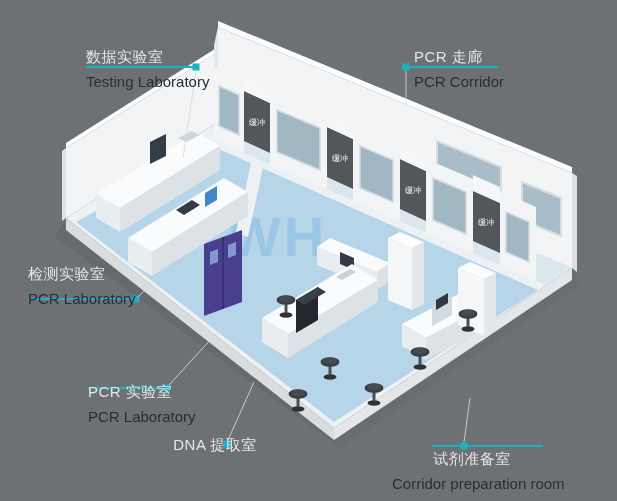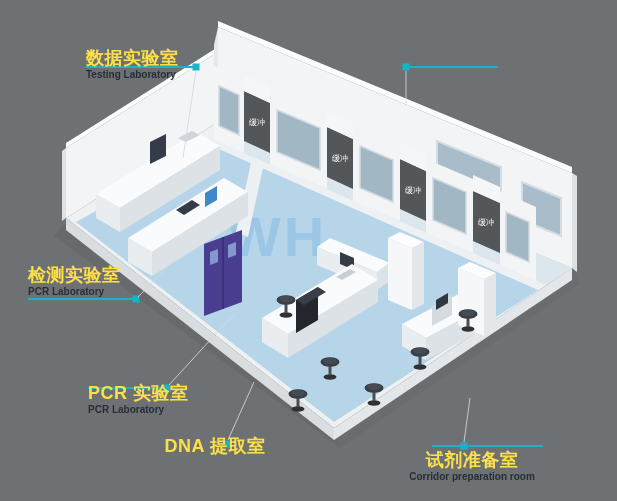--- a/index.html
+++ b/index.html
@@ -4,25 +4,25 @@
 <style>
   html,body{margin:0;padding:0;background:#555;}
   .stage{
     position:relative;width:617px;height:501px;overflow:hidden;
     background:#6e7174;
     font-family:"Liberation Sans", sans-serif;
   }
   .scene-svg{position:absolute;left:0;top:0;width:617px;height:501px;}
   .callout{position:absolute;pointer-events:none;}
   .callout .zh{
-    font-weight:700;font-size:18px;line-height:1.1;color:#fde047;letter-spacing:.5px;
+    font-weight:400;font-size:15px;line-height:1.1;color:#e5e5e5;letter-spacing:.5px;
     white-space:nowrap;
   }
   .callout .en{
-    font-weight:700;font-size:10px;line-height:1.1;color:#272e38;
+    font-weight:400;font-size:15px;line-height:1.1;color:#272e38;margin-top:8px;
     white-space:nowrap;
   }
   .callout.centered{text-align:center;}
   .wall{fill:#f2f4f6;}
   .wall-top{fill:#fbfcfd;}
   .win{fill:#a8bdc9;stroke:#d5dde2;stroke-width:2;}
   .win-small{fill:#a2b7c4;stroke:#d2dae0;stroke-width:1.5;}
   .bench-top{fill:#fafbfd;}
   .bench-front{fill:#e9edf0;}
   .bench-side{fill:#dde2e6;}
@@ -236,20 +236,24 @@
       <rect class="teal-sq" x="460.5" y="442.5" width="7" height="7"></rect>
       <line class="leader" x1="464" y1="442" x2="470" y2="398"></line>
     </g>
   </svg>
 
   <div class="callout" style="left:86px;top:49px;">
     <div class="zh">数据实验室</div>
     <div class="en">Testing Laboratory</div>
   </div>
 
+  <div class="callout" style="left:414px;top:49px;">
+    <div class="zh">PCR 走廊</div>
+    <div class="en">PCR Corridor</div>
+  </div>
 
   <div class="callout" style="left:28px;top:266px;">
     <div class="zh">检测实验室</div>
     <div class="en">PCR Laboratory</div>
   </div>
 
   <div class="callout" style="left:88px;top:384px;">
     <div class="zh">PCR 实验室</div>
     <div class="en">PCR Laboratory</div>
   </div>

